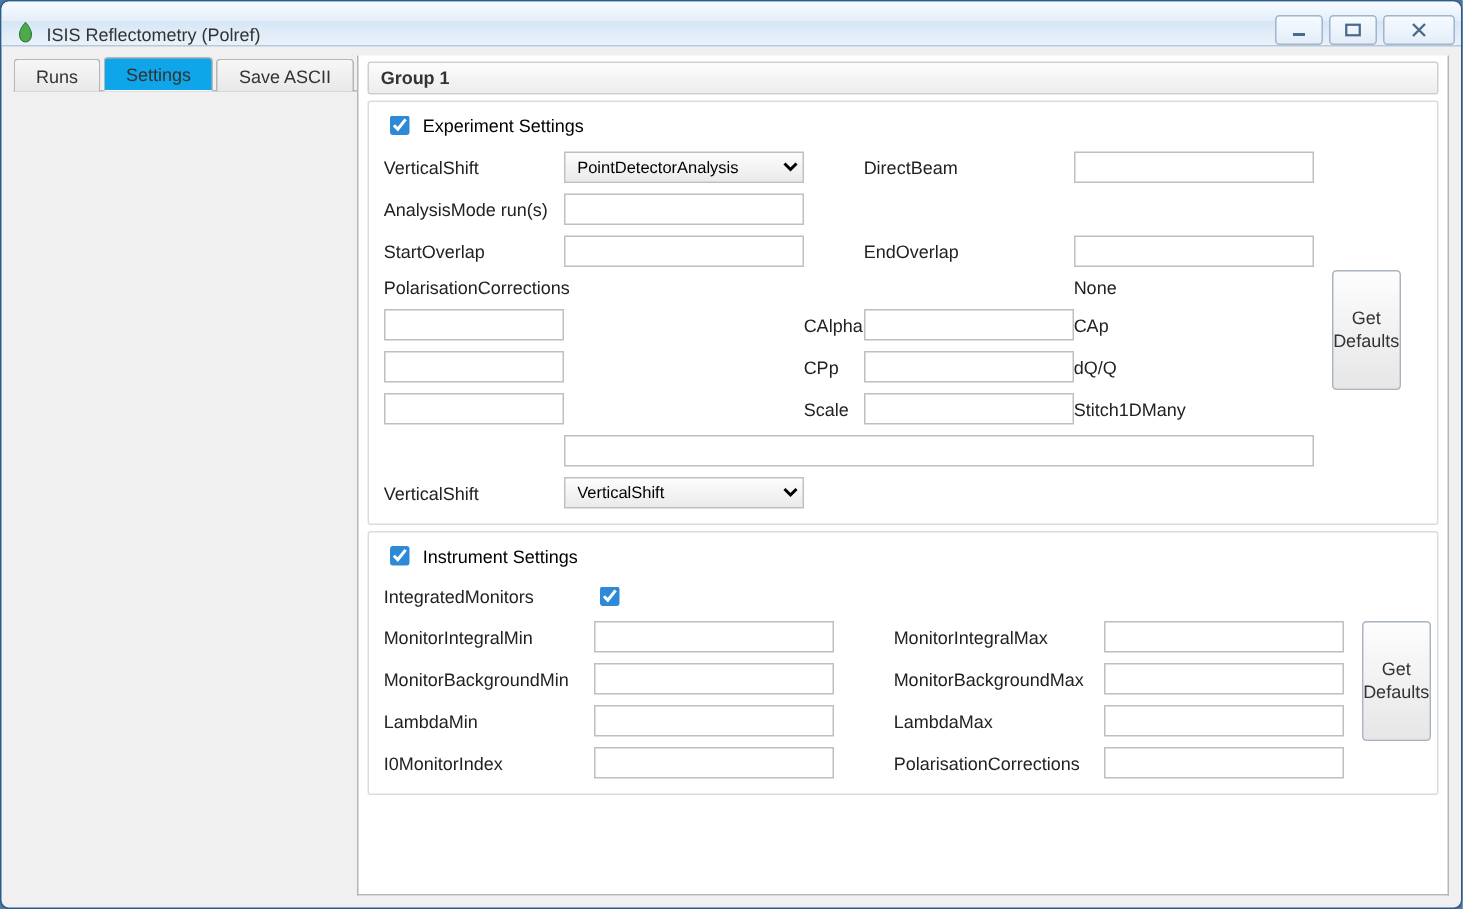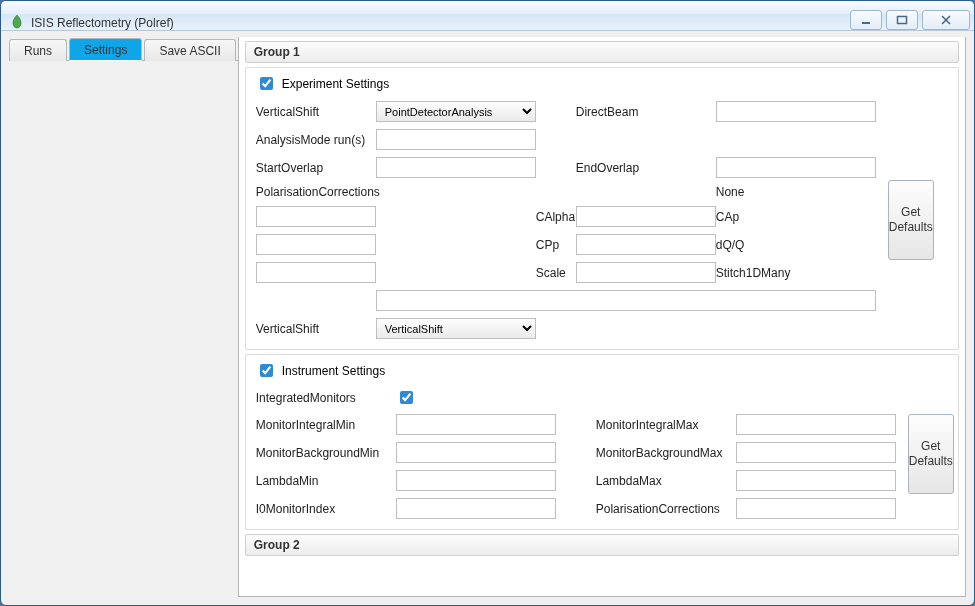--- a/index.html
+++ b/index.html
@@ -293,17 +293,16 @@
             <span class="gap"></span>
             <span class="lbl">PolarisationCorrections</span>
             <input class="txt" value="" style="">
 
           </div>
           <div class="btn-defaults" style="white-space:pre-line">Get
 Defaults</div>
         </div>
       </div>
 
-      <div class="group-header">Group 2</div>
 
     </div>
   </div>
 </div>
 
 </body></html>

